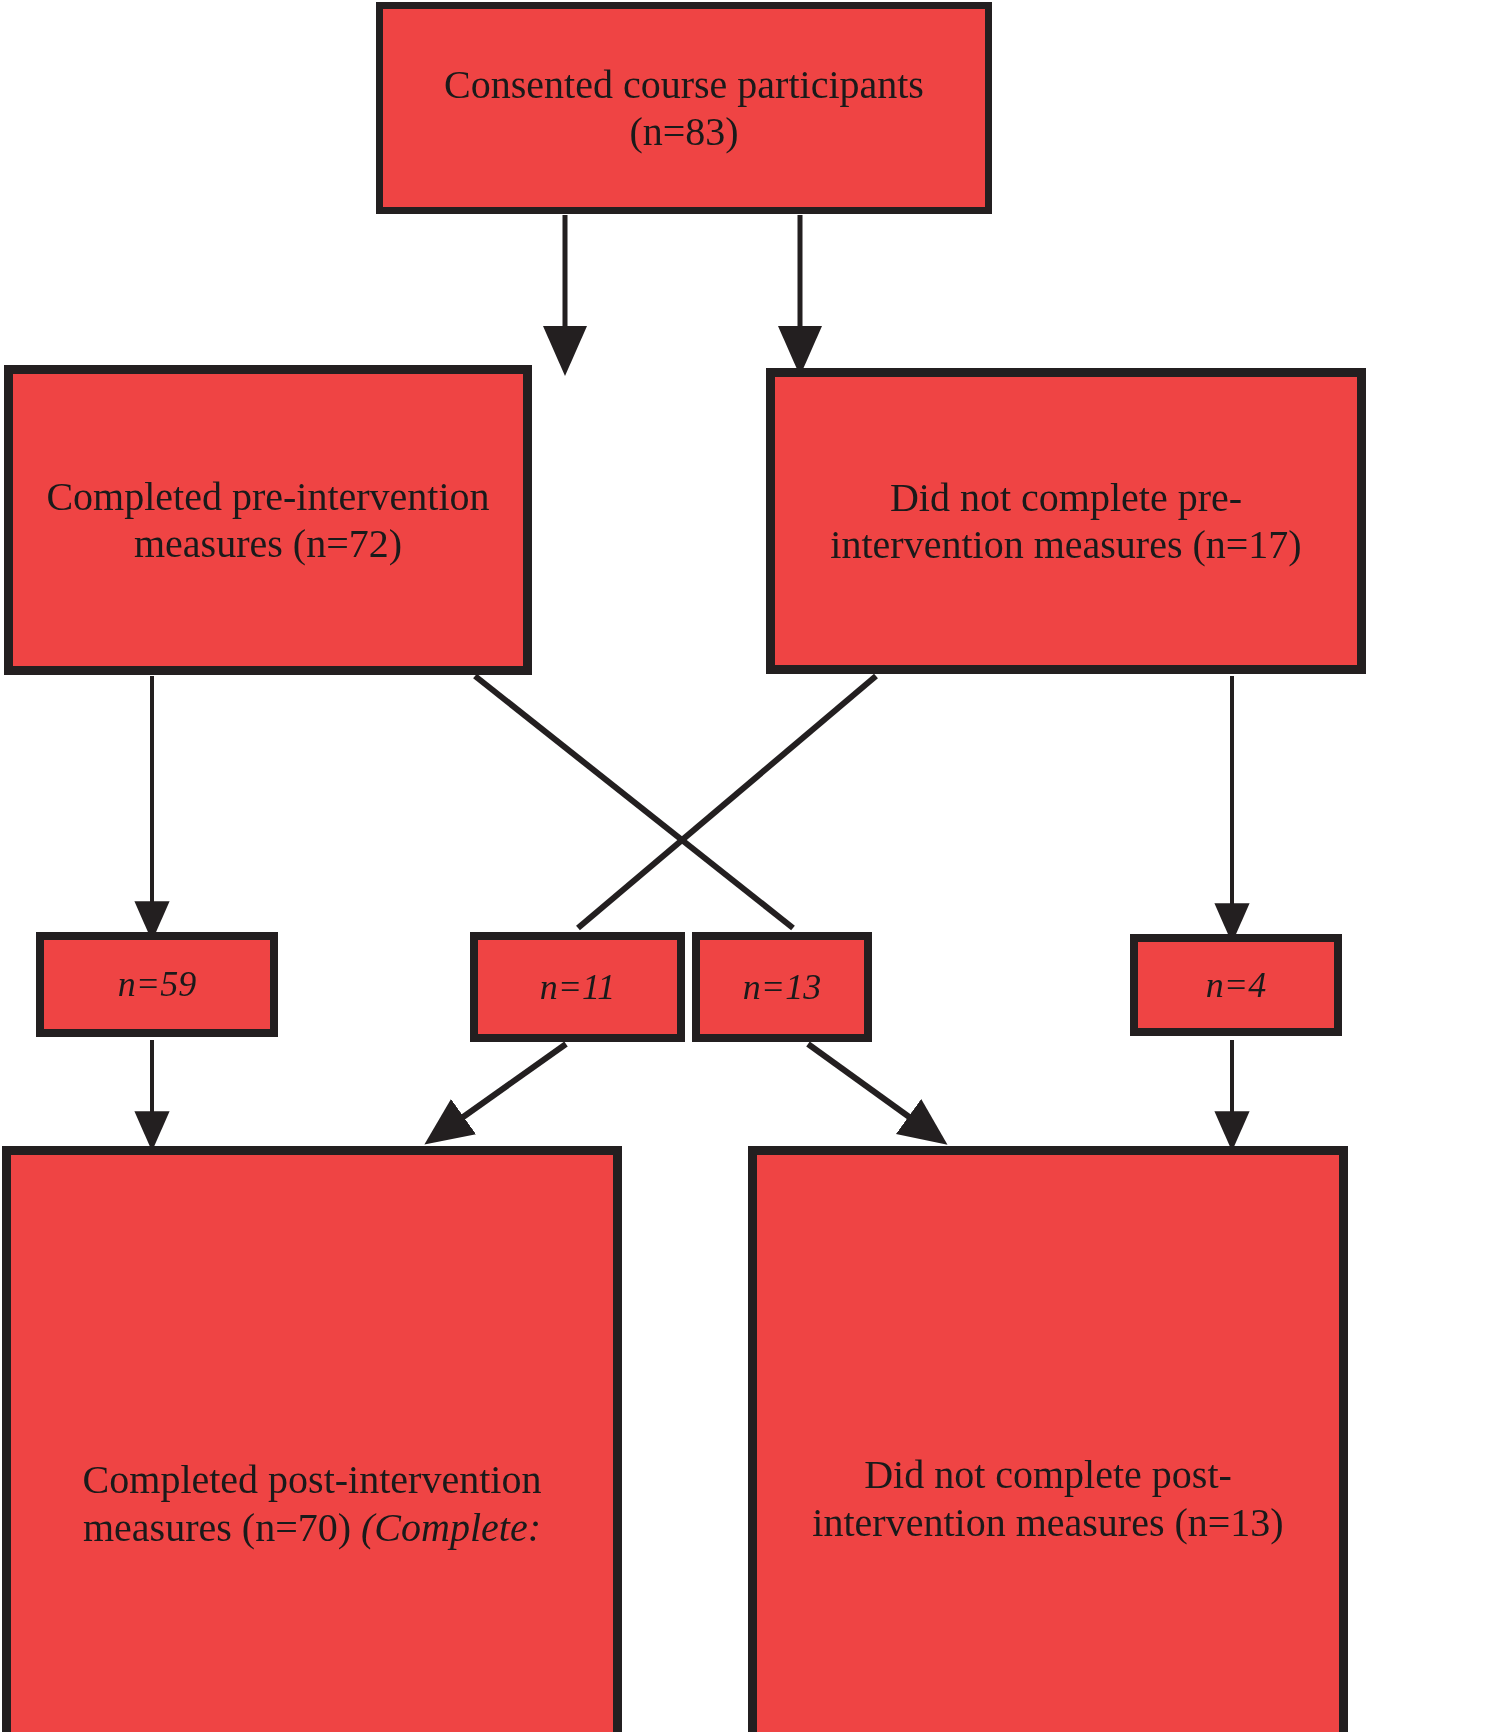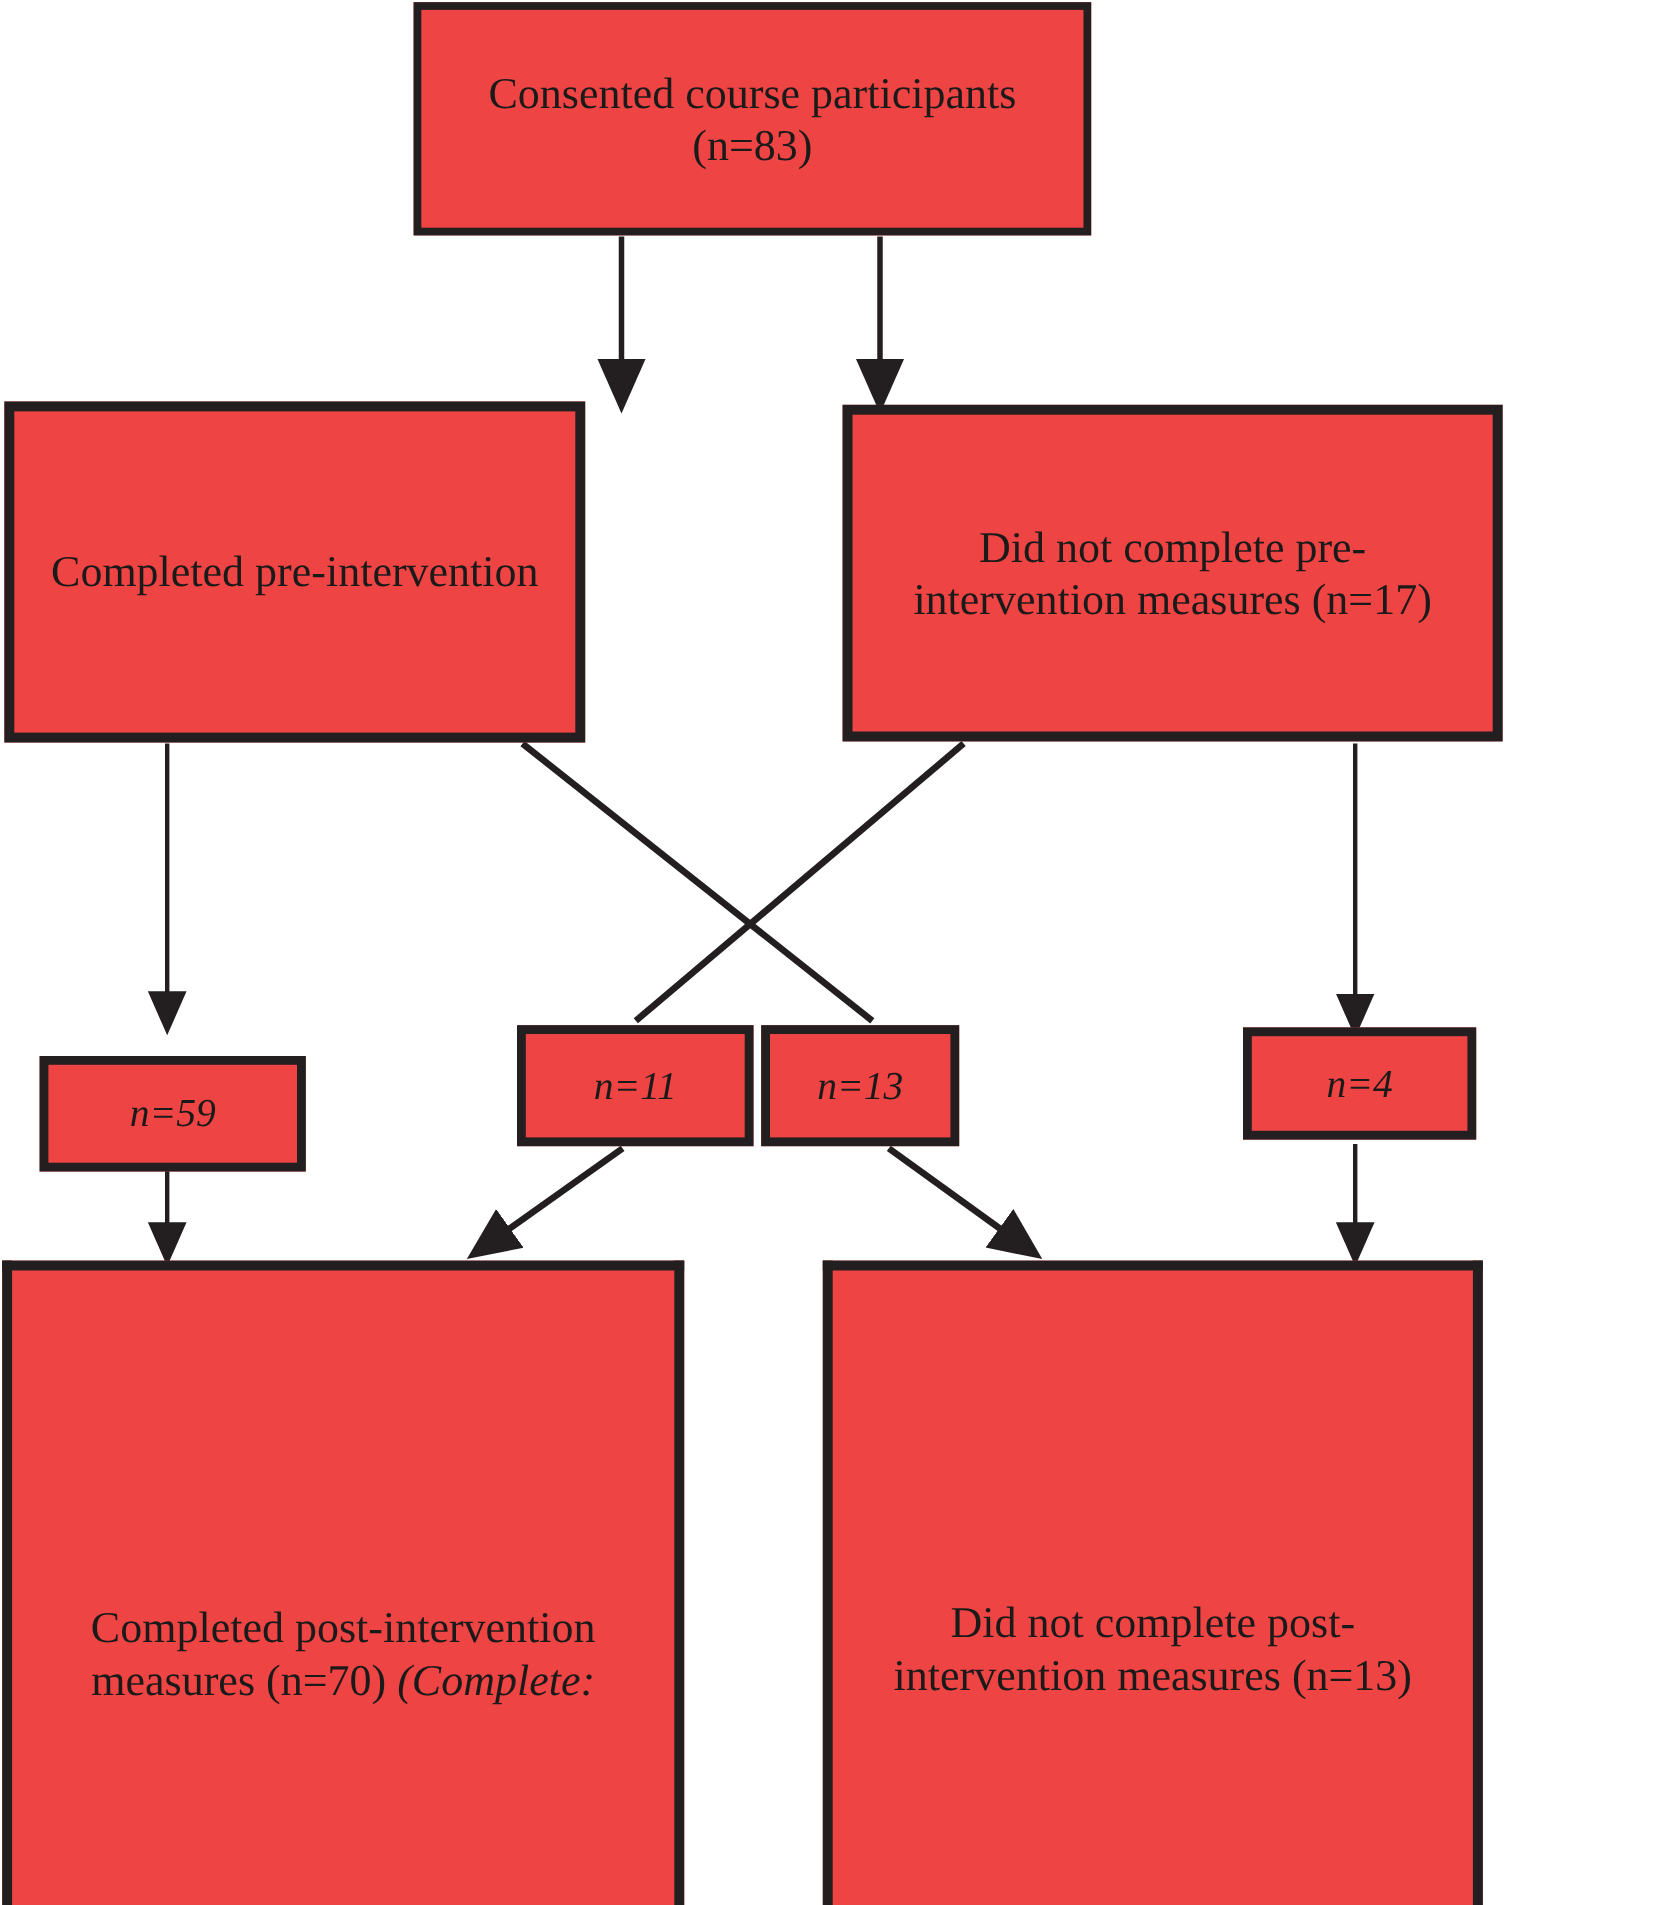--- a/index.html
+++ b/index.html
@@ -84,21 +84,20 @@
   }
   .count-node .txt {
     font-size: 36px;
     font-style: italic;
   }
   #n-count-59 {
     left: 36px;
     top: 932px;
     width: 242px;
     height: 105px;
-    margin-top: 28px;
   }
   #n-count-11 {
     left: 470px;
     top: 932px;
     width: 215px;
     height: 110px;
   }
   #n-count-13 {
     left: 692px;
     top: 932px;
@@ -196,21 +195,21 @@
     <g>
       <path d="M1232,1040 L1232,1132" stroke="#231f20" stroke-width="4" fill="none" marker-end="url(#arrowThin)"></path>
     </g>
   </svg>
 
   <div class="node" id="n-consented">
     <span class="txt"><span>Consented course participants</span><br><span>(n=83)</span></span>
   </div>
 
   <div class="node" id="n-pre-complete">
-    <span class="txt"><span>Completed pre-intervention</span><br></span>
+    <span class="txt"><span>Completed pre-intervention</span><br><span>measures (n=72)</span></span>
   </div>
 
   <div class="node" id="n-pre-incomplete">
     <span class="txt"><span>Did not complete pre-</span><br><span>intervention measures (n=17)</span></span>
   </div>
 
   <div class="node count-node" id="n-count-59">
     <span class="txt">n=59</span>
   </div>
 

